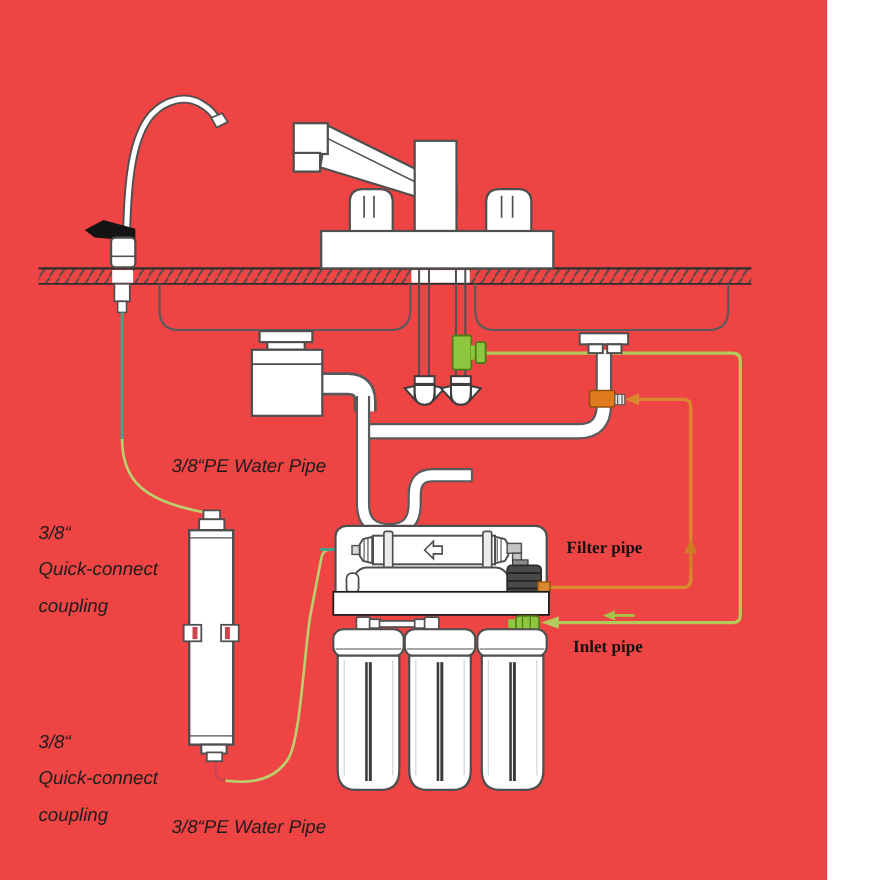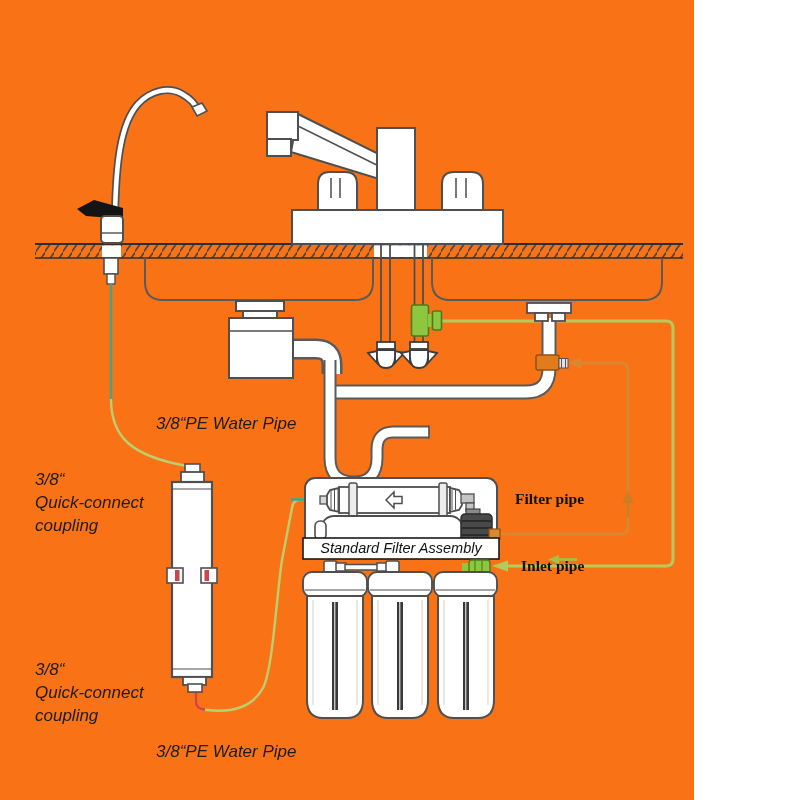--- a/index.html
+++ b/index.html
@@ -1,22 +1,22 @@
 <!DOCTYPE html>
 <html style="--c-line: #4f4f4f; --c-teal: #46a389; --c-tube-green: #bccf6f; --c-inlet-green: #b4cb5b; --c-valve-green: #8dc63f; --c-valve-green-dark: #4f7a18; --c-waste-orange: #d9882f; --c-clamp-orange: #e07c1e; --c-clamp-orange-dark: #93500e; --c-red: #cc4450; --c-pump-dark: #4a4a4a; --c-text: #1c1c1c;"><head>
 <meta charset="utf-8">
 <style>
   html,body{margin:0;padding:0;background:#fff;}
-  .stage{position:relative;width:694px;height:800px;background:#f97316;overflow:hidden;
+  .stage{position:relative;width:752px;height:800px;background:#ef4444;overflow:hidden;
          font-family:"Liberation Sans",sans-serif;}
   .stage svg{position:absolute;left:0;top:0;}
   .lbl{position:absolute;font-family:"Liberation Sans",sans-serif;font-style:italic;
        color:#1c1c1c;white-space:pre-line;}
   .lbl.pe{font-size:17px;}
-  .lbl.coupling{font-size:17px;line-height:23px;}
+  .lbl.coupling{font-size:17px;line-height:33px;}
   .lbl.serif{font-family:"Liberation Serif",serif;font-style:normal;font-weight:bold;
              font-size:15.5px;color:#111;white-space:nowrap;}
   .lbl.assembly{font-size:14.5px;width:196px;height:21px;line-height:21px;
                 text-align:center;color:#111;}
 </style>
 </head>
 <body>
 
 <div class="stage">
 
@@ -232,17 +232,16 @@
 coupling</div>
 
 <div class="lbl coupling" style="left:35px;top:658px;">3/8“
 Quick-connect
 coupling</div>
 
 <div class="lbl pe" style="left:156px;top:742px;">3/8“PE Water Pipe</div>
 
 <div class="lbl serif" style="left:515px;top:490px;">Filter pipe</div>
 
-<div class="lbl serif" style="left:521px;top:557px;font-family:Liberation Serif, serif;">Inlet pipe</div>
-
-<div class="lbl assembly" style="left:303px;top:538px;">Standard Filter Assembly</div>
+<div class="lbl serif" style="left:521px;top:580px;font-family:Liberation Serif, serif;">Inlet pipe</div>
+
 
 </div>
 
 </body></html>

